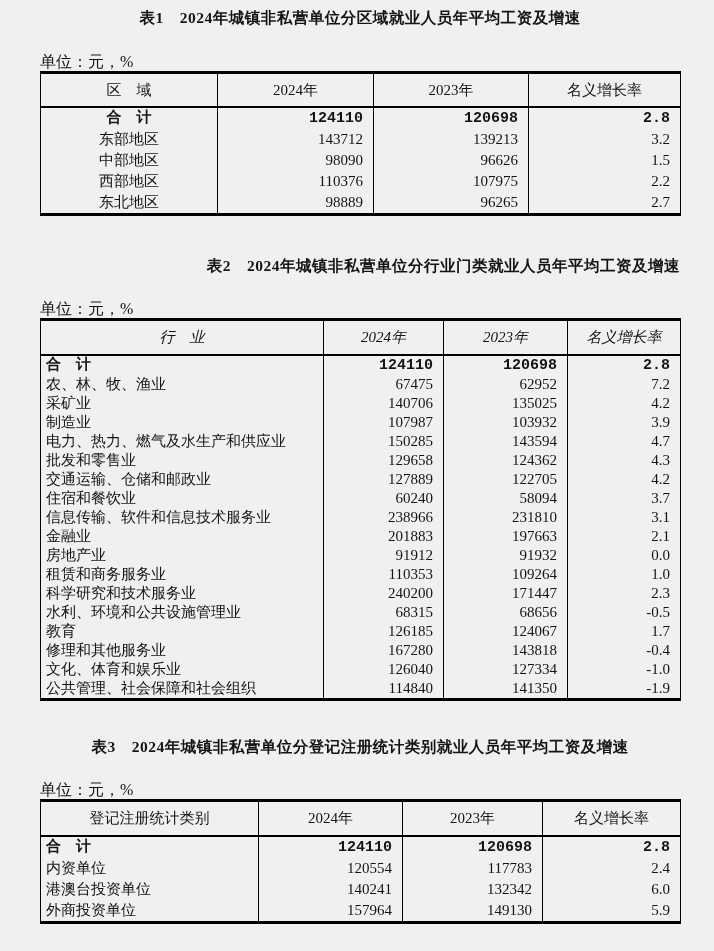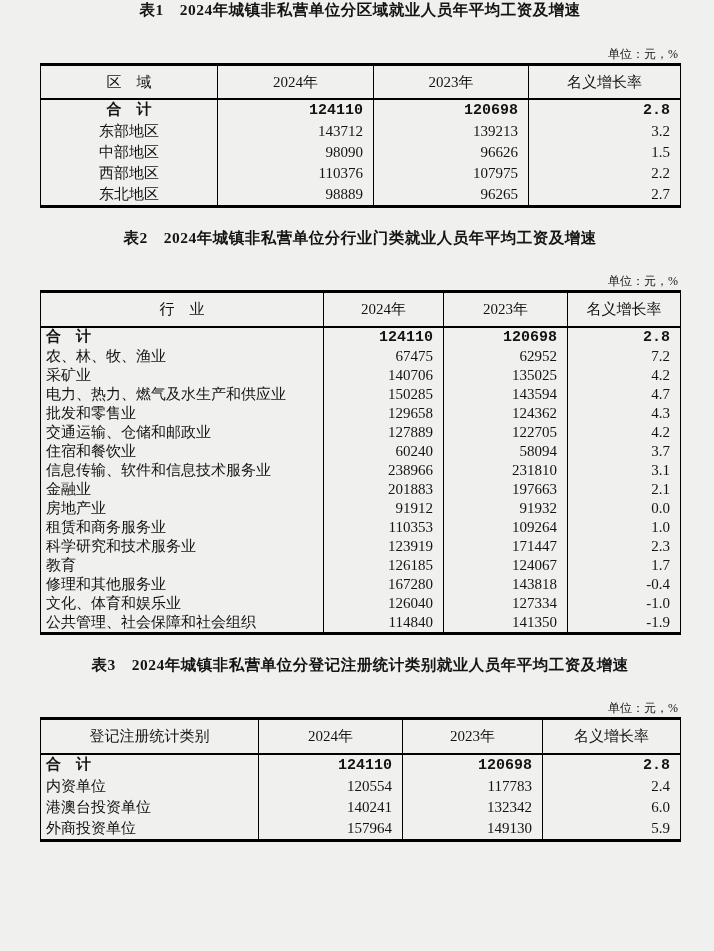--- a/index.html
+++ b/index.html
@@ -3,31 +3,31 @@
 <meta charset="utf-8">
 <style>
   html,body{margin:0;padding:0;}
   body{
     width:714px;height:951px;
     background:#f0f0ee;
     color:#141414;
     font-family:"Liberation Serif","DejaVu Serif",serif;
     overflow:hidden;
   }
-  .doc{padding-top:0;}
+  .doc{padding-top:8px;}
   .section{margin-left:40px;width:640px;}
   .table-title{
     font-size:15.5px;font-weight:bold;text-align:center;
     line-height:20px;margin:0;letter-spacing:0.5px;
   }
   .t1-title{margin-top:0;}
-  .t2-title{margin-top:20px;}
-  .t3-title{margin-top:20px;}
+  .t2-title{margin-top:40px;text-align:right;}
+  .t3-title{margin-top:36px;}
   .unit-line{
-    font-size:12px;line-height:18px;text-align:right;
+    font-size:16px;line-height:18px;text-align:left;
     margin-top:25px;padding-right:2px;
   }
   .unit-line.u2,.unit-line.u3{margin-top:24px;}
   table{
     border-collapse:collapse;width:640px;table-layout:fixed;
     border:solid #000;border-width:3px 1px;
     font-size:15px;
   }
   thead th{
     border-bottom:2px solid #000;
@@ -41,21 +41,21 @@
   tr.bold td{font-weight:bold;font-family:Liberation Mono, monospace;}
   
   #t1 thead th{height:32px;}
   #t1 td{height:21px;line-height:21px;}
   #t1 td.c0{text-align:center;}
   #t1 col:nth-child(1){width:177px;}
   #t1 col:nth-child(2){width:156px;}
   #t1 col:nth-child(3){width:155px;}
   #t1 col:nth-child(4){width:152px;}
   
-  #t2 thead th{height:33px;}
+  #t2 thead th{height:33px;font-style:italic;}
   #t2 td{height:19px;line-height:19px;}
   #t2 td.c0{text-align:left;padding-left:5px;}
   #t2 col:nth-child(1){width:283px;}
   #t2 col:nth-child(2){width:120px;}
   #t2 col:nth-child(3){width:124px;}
   #t2 col:nth-child(4){width:113px;}
   
   #t3 thead th{height:33px;margin-top:15px;}
   #t3 td{height:21px;line-height:21px;}
   #t3 td.c0{text-align:left;padding-left:5px;}
@@ -153,20 +153,26 @@
             <td class="num">62952</td>
             <td class="num">7.2</td>
           </tr>
           <tr>
             <td class="c0">采矿业</td>
             <td class="num">140706</td>
             <td class="num">135025</td>
             <td class="num">4.2</td>
           </tr>
           <tr>
+            <td class="c0">制造业</td>
+            <td class="num">107987</td>
+            <td class="num">103932</td>
+            <td class="num">3.9</td>
+          </tr>
+          <tr>
             <td class="c0">电力、热力、燃气及水生产和供应业</td>
             <td class="num">150285</td>
             <td class="num">143594</td>
             <td class="num">4.7</td>
           </tr>
           <tr>
             <td class="c0">批发和零售业</td>
             <td class="num">129658</td>
             <td class="num">124362</td>
             <td class="num">4.3</td>
@@ -202,23 +208,29 @@
             <td class="num">0.0</td>
           </tr>
           <tr>
             <td class="c0">租赁和商务服务业</td>
             <td class="num">110353</td>
             <td class="num">109264</td>
             <td class="num">1.0</td>
           </tr>
           <tr>
             <td class="c0">科学研究和技术服务业</td>
-            <td class="num">123919</td>
+            <td class="num">240200</td>
             <td class="num">171447</td>
             <td class="num">2.3</td>
+          </tr>
+          <tr>
+            <td class="c0">水利、环境和公共设施管理业</td>
+            <td class="num">68315</td>
+            <td class="num">68656</td>
+            <td class="num">-0.5</td>
           </tr>
           <tr>
             <td class="c0">教育</td>
             <td class="num">126185</td>
             <td class="num">124067</td>
             <td class="num">1.7</td>
           </tr>
           <tr>
             <td class="c0">修理和其他服务业</td>
             <td class="num">167280</td>

